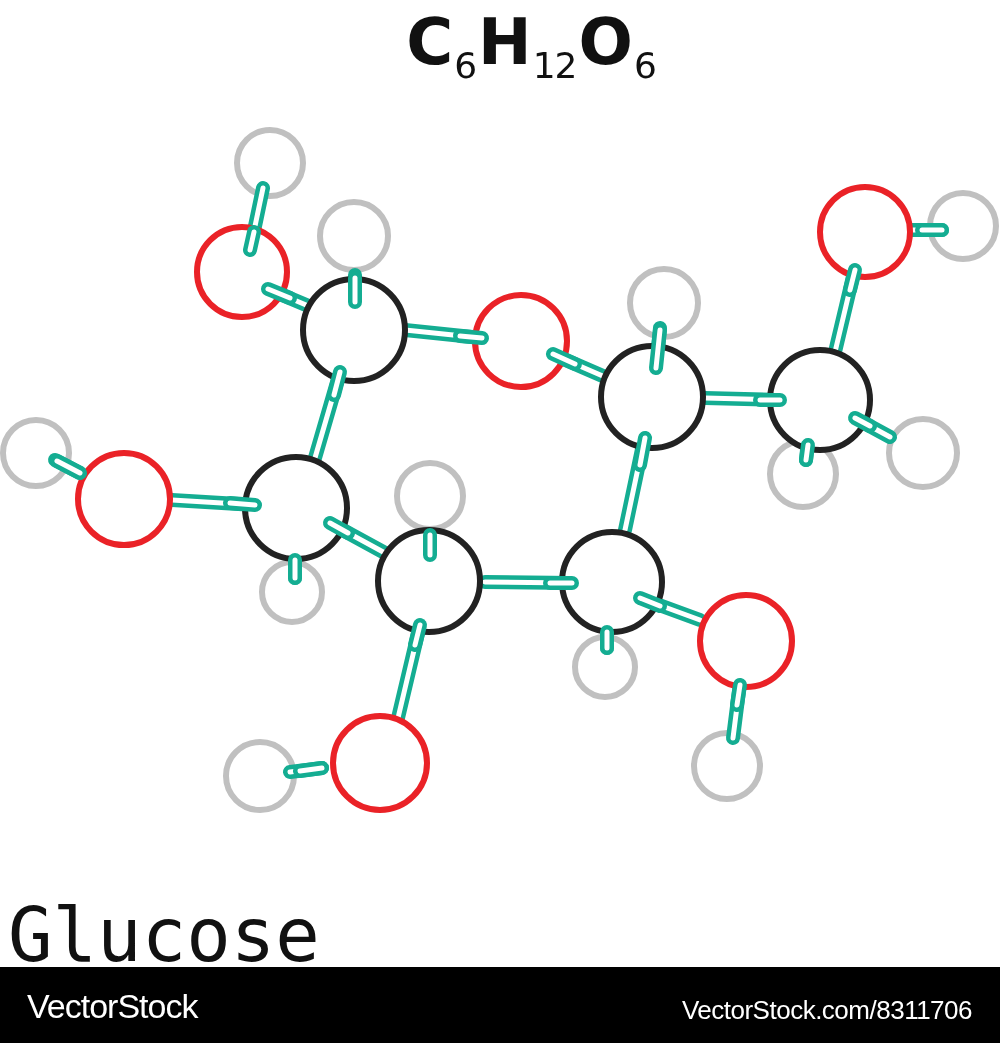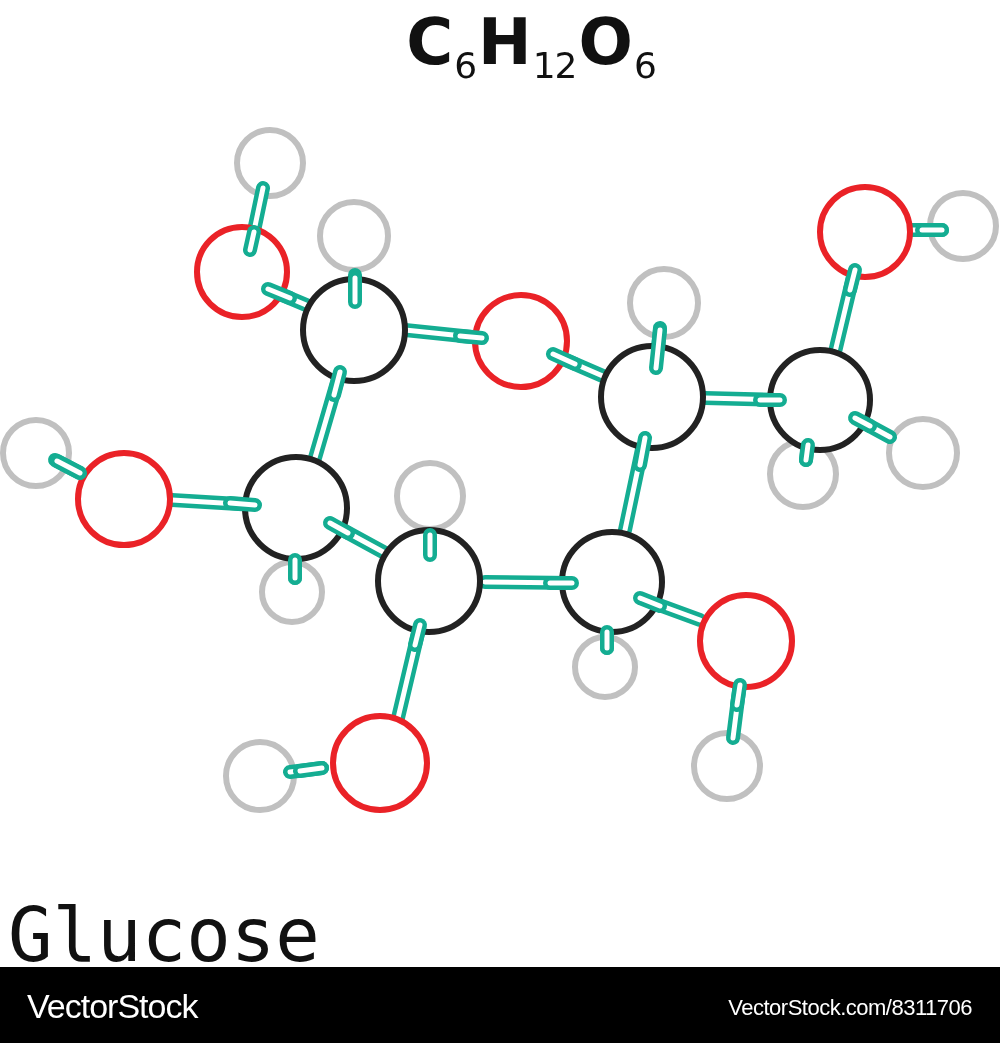--- a/index.html
+++ b/index.html
@@ -17,21 +17,21 @@
   }
   .footer {
     position: absolute; left: 0; top: 967px; width: 1000px; height: 76px; background: #000;
   }
   .brand {
     position: absolute; left: 27px; top: 20px; color: #fff;
     font-family: "Liberation Sans", sans-serif; font-size: 34px; letter-spacing: -1px;
   }
   .url {
     position: absolute; right: 28px; top: 28px; color: #fff;
-    font-family: "Liberation Sans", sans-serif; font-size: 22px; letter-spacing: -0.5px;
+    font-family: "Liberation Sans", sans-serif; font-size: 26px; letter-spacing: -0.5px;
   }
 </style>
 </head>
 <body>
 
 <div class="formula">
   <span>C</span><sub>6</sub><span>H</span><sub>12</sub><span>O</span><sub>6</sub>
 </div>
 
 <svg class="mol" width="1000" height="900" viewBox="0 0 1000 900">

